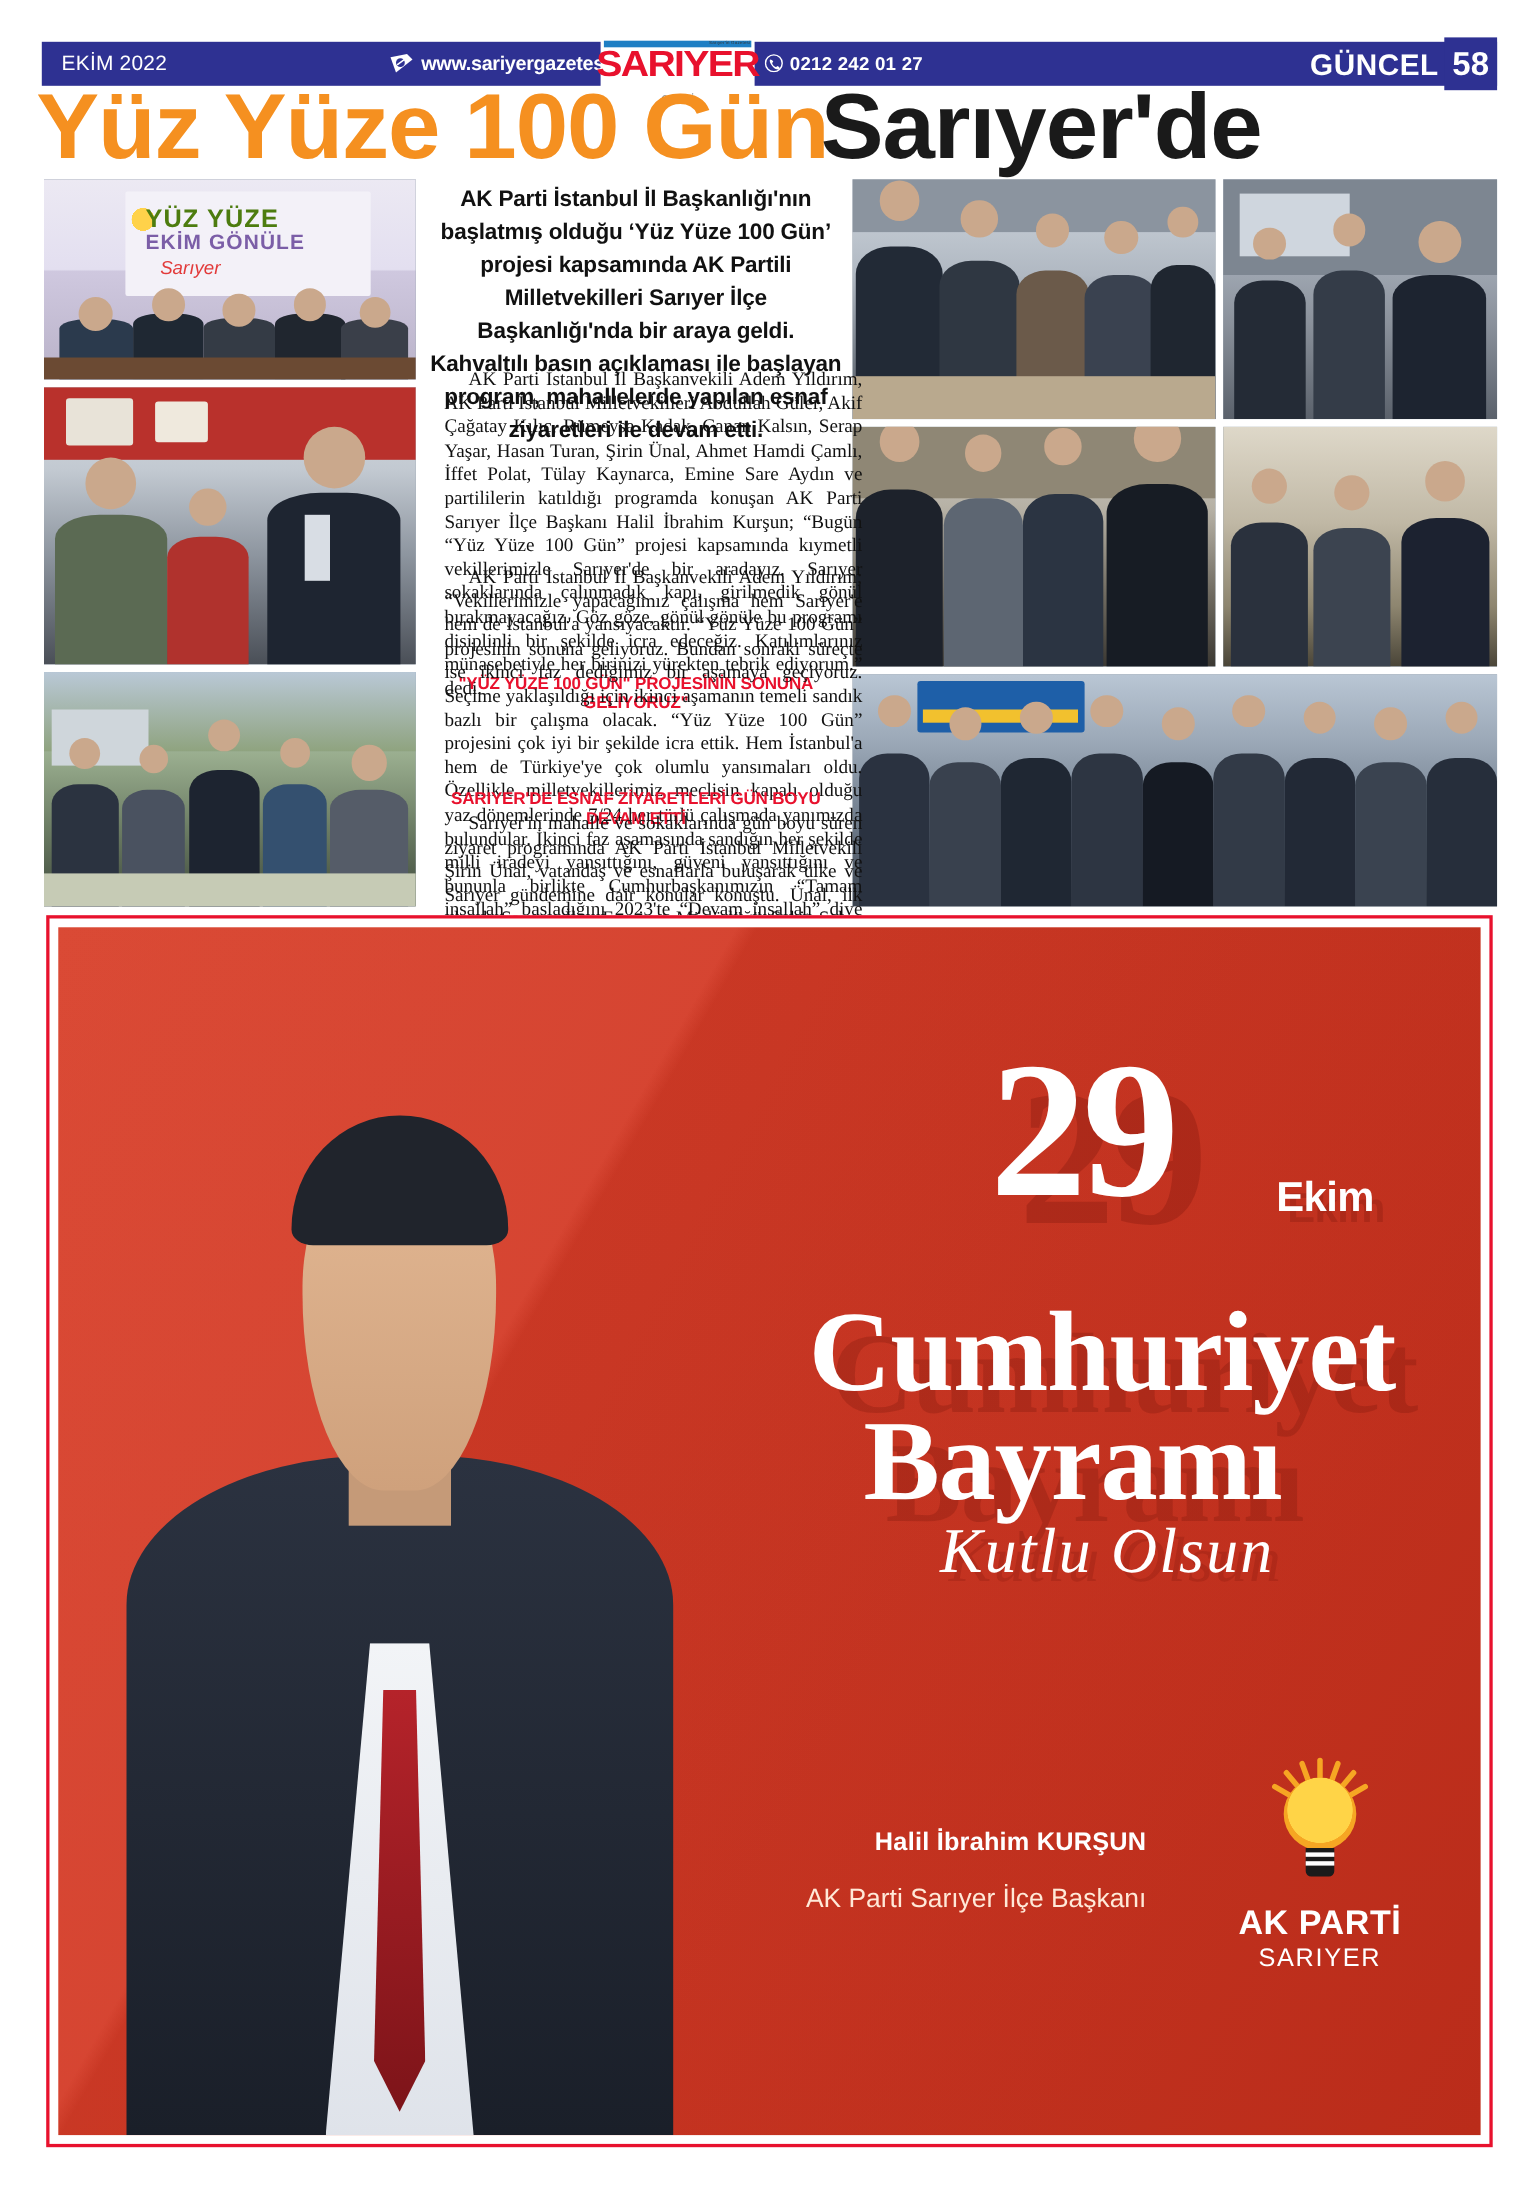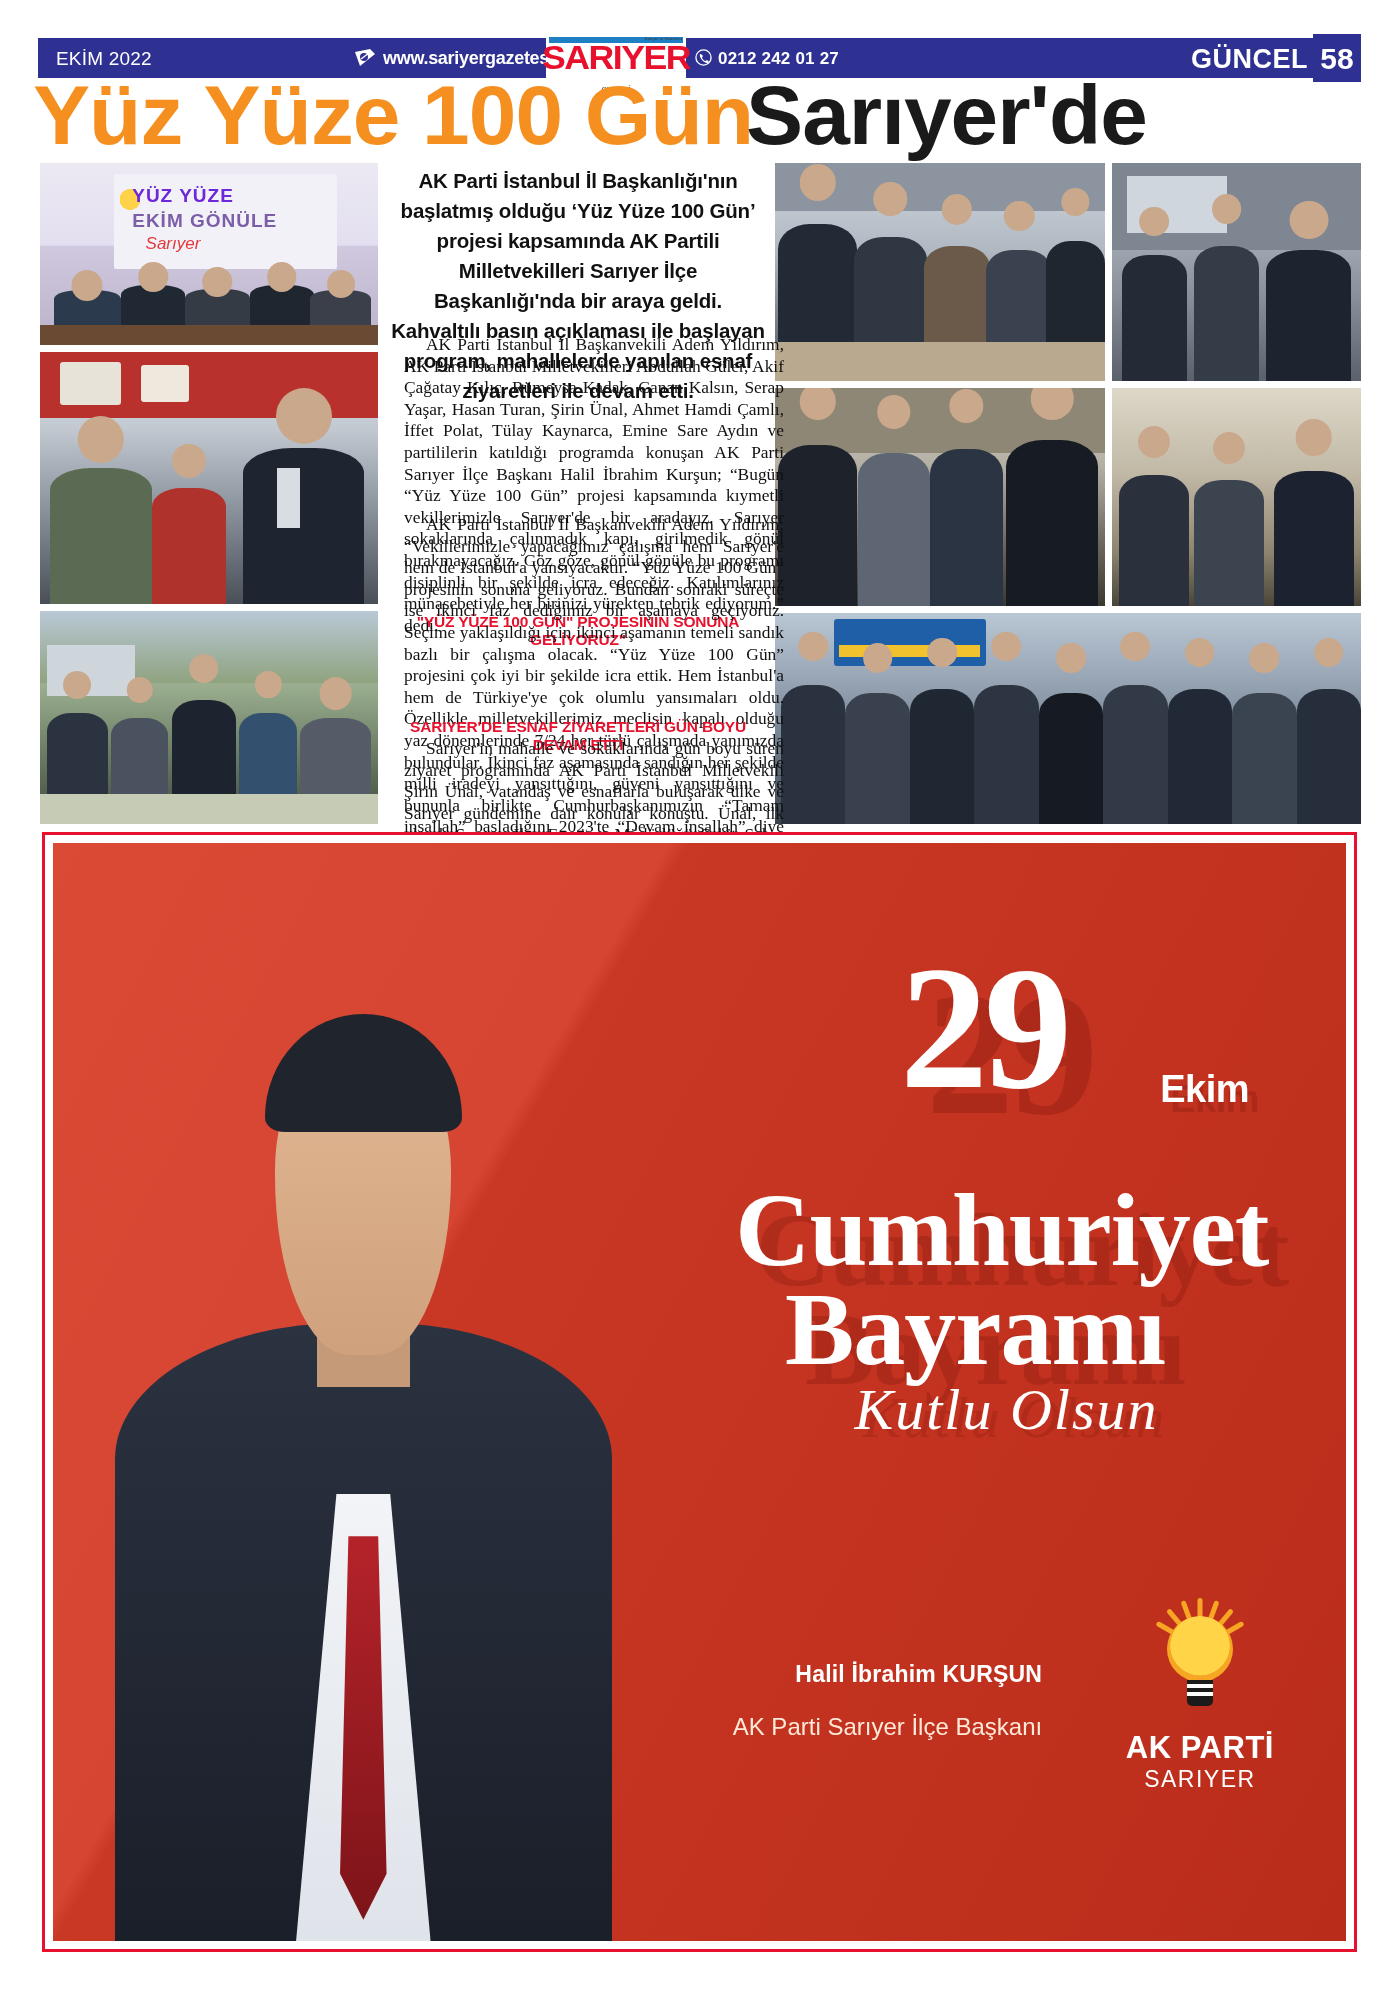--- a/index.html
+++ b/index.html
@@ -147,21 +147,21 @@
     top:-38%; width:46%; padding-bottom:46%; border-radius:50%;
     background: #caa88c;
   }
 
   
   .poster {
     position: absolute; left: 22%; top: 6%; width: 66%; height: 52%;
     background: #f3f1f8;
     border-radius: 2px;
   }
-  .poster .p1 { position:absolute; left:8%; top:12%; font-size:19px; font-weight:bold; color:#6d28d9; letter-spacing:1px; }
+  .poster .p1 { position:absolute; left:8%; top:12%; font-size:23px; font-weight:bold; color:#4d7c0f; letter-spacing:1px; }
   .poster .p2 { position:absolute; left:8%; top:38%; font-size:19px; font-weight:bold; color:#7b5ea7; letter-spacing:1px; }
   .poster .p3 { position:absolute; left:14%; top:64%; font-size:17px; color:#e23a3a; font-family:Liberation Sans, sans-serif; font-style:italic; }
   .poster .bulb {
     position:absolute; left:2%; top:16%; width:22px; height:30px;
     background: radial-gradient(circle at 50% 35%, #ffd24a 0 46%, transparent 47%);
   }
 
   
   .lead {
     position: absolute; left: 388px; top: 166px; width: 380px;

